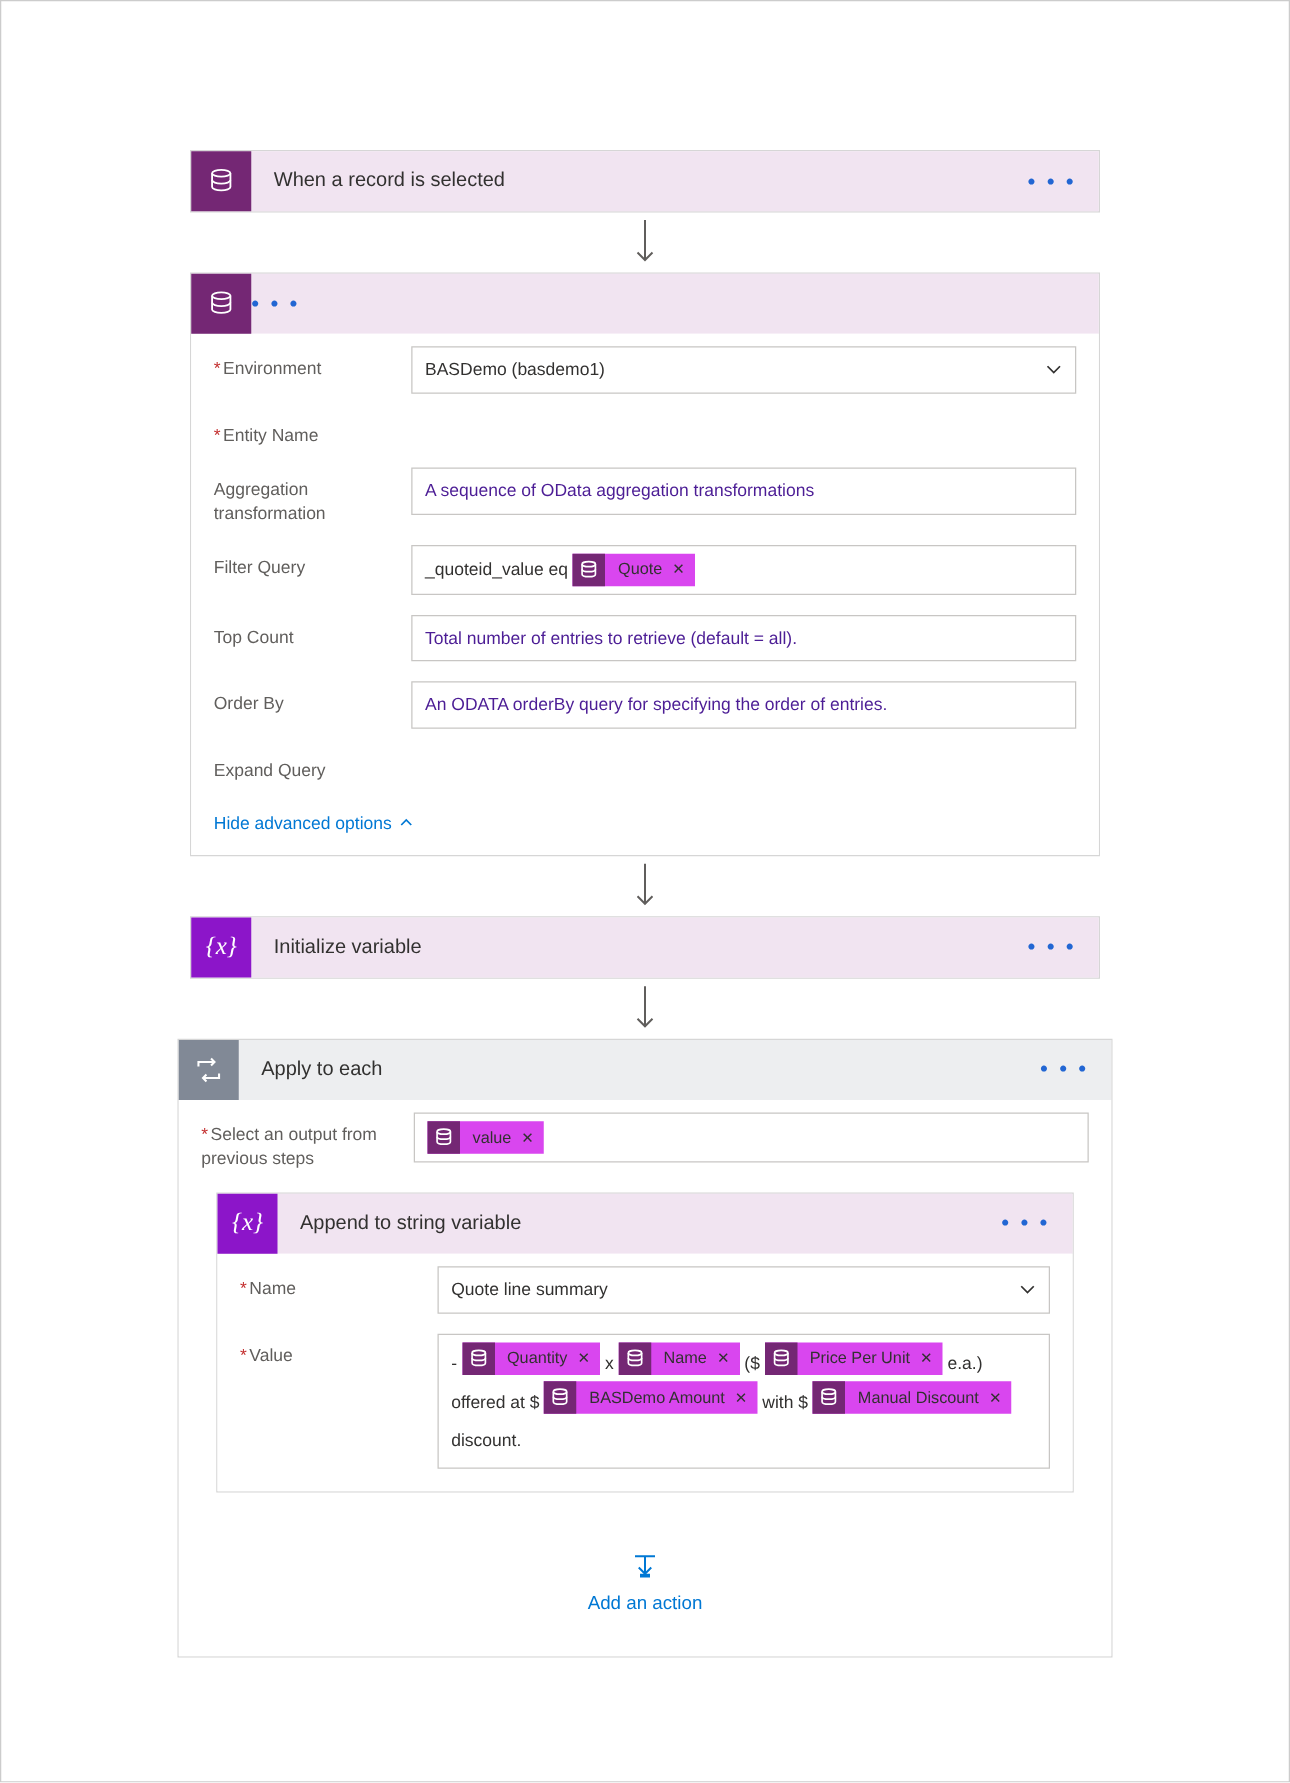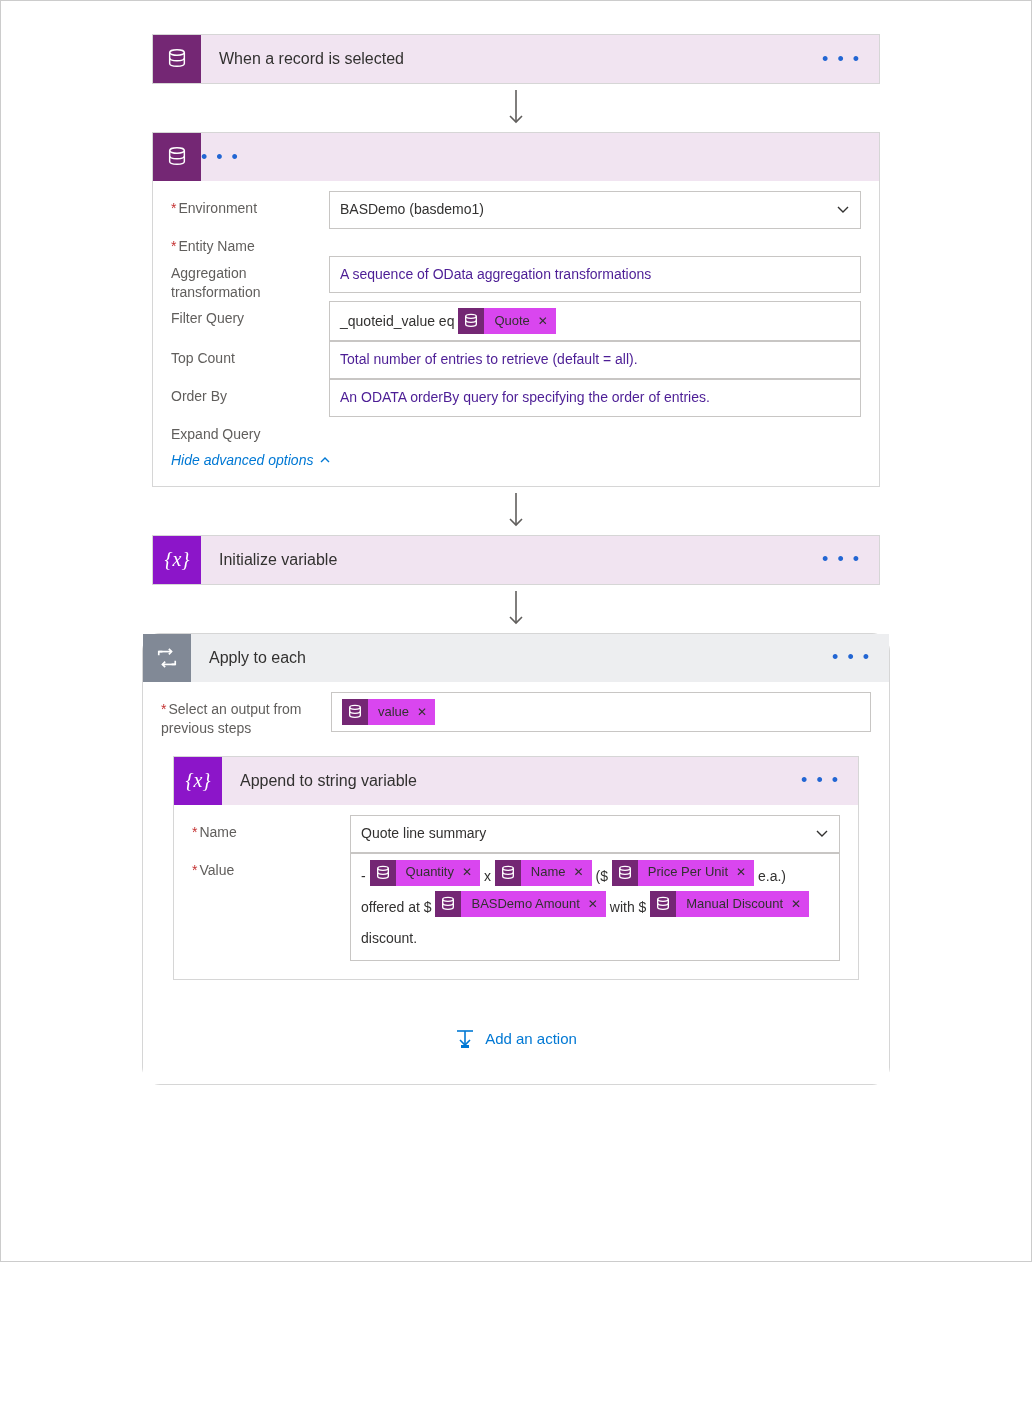--- a/index.html
+++ b/index.html
@@ -6,25 +6,26 @@
   body {
     margin: 0;
     font-family: "Segoe UI", -apple-system, sans-serif;
     background: #fff;
     color: #323130;
     font-size: 14px;
   }
   .canvas {
     border: 1px solid #ccc;
     width: 1032px;
-    height: 1262px;
-    padding: 33px 0 0 0;
+    height: 1426px;
+    padding: 20px 0 0 0;
     display: flex;
     flex-direction: column;
     align-items: center;
+    justify-content: center;
   }
   .card {
     width: 728px;
     background: #fff;
     border: 1px solid #d6d6d6;
   }
   .card.wide {
     width: 748px;
   }
   .card-header {
@@ -62,21 +63,21 @@
     padding-right: 18px;
     cursor: pointer;
   }
   .card-body {
     background: #fff;
     padding: 10px 18px 4px 18px;
   }
   .form-row {
     display: flex;
     align-items: flex-start;
-    margin-bottom: 0;
+    margin-bottom: 16px;
   }
   .form-label {
     width: 158px;
     padding-top: 8px;
     font-size: 14px;
     color: #605e5c;
     flex-shrink: 0;
     line-height: 1.35;
   }
   .req::before {
@@ -136,35 +137,35 @@
     margin: 4px 0;
   }
   .link-row {
     color: #0078d4;
     font-size: 14px;
     padding: 8px 0 14px 0;
     display: flex;
     align-items: center;
     gap: 6px;
     cursor: pointer;
-    font-style: italic;
   }
   .inner-card {
     margin: 18px 12px 0 12px;
     border: 1px solid #d6d6d6;
   }
   .add-action {
     display: flex;
     align-items: center;
     justify-content: center;
     gap: 10px;
     color: #0078d4;
     font-size: 15px;
     padding: 48px 0 30px 0;
     cursor: pointer;
+    flex-direction: column;
   }
   .add-action-ico {
     color: #0078d4;
   }
   svg { display: block; }
   .db-svg { width: 22px; height: 22px; }
   .db-svg-sm { width: 16px; height: 16px; }
   .arrow-svg { width: 20px; height: 40px; }
 </style>
 </head>
@@ -280,21 +281,21 @@
       <div class="card-title">Initialize variable</div>
       <div class="more-dots">• • •</div>
     </div>
   </div>
 
   <svg class="arrow-svg arrow-down" viewBox="0 0 20 40" stroke="#605e5c" stroke-width="1.6" fill="none">
       <line x1="10" y1="2" x2="10" y2="34"></line>
       <polyline points="4,28 10,34 16,28"></polyline>
     </svg>
 
-  <div class="card wide" style="padding-bottom:0;border-radius:18px;">
+  <div class="card wide" style="padding-bottom:0;">
     <div class="card-header gray">
       <div class="icon-box gray">
         <svg width="22" height="22" viewBox="0 0 24 24" fill="none" stroke="currentColor" stroke-width="1.8">
             <polyline points="3,9 3,5 7,5"></polyline>
             <polyline points="21,15 21,19 17,19"></polyline>
             <line x1="3" y1="5" x2="17" y2="5"></line>
             <line x1="21" y1="19" x2="7" y2="19"></line>
             <polyline points="14,2 17,5 14,8"></polyline>
             <polyline points="10,22 7,19 10,16"></polyline>
           </svg>

